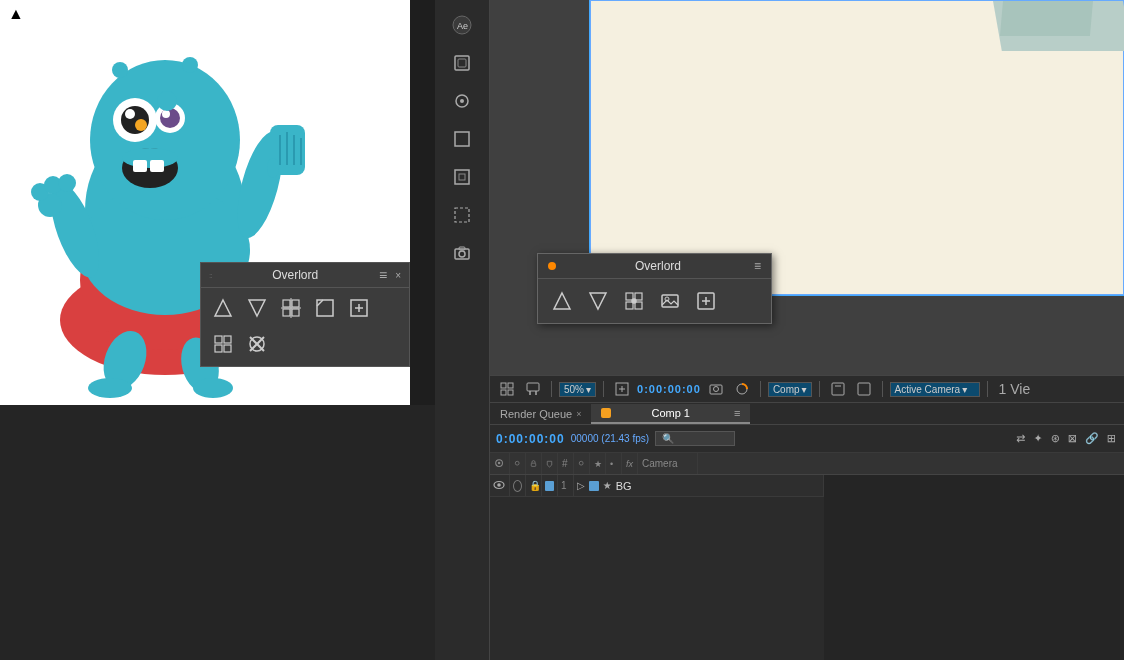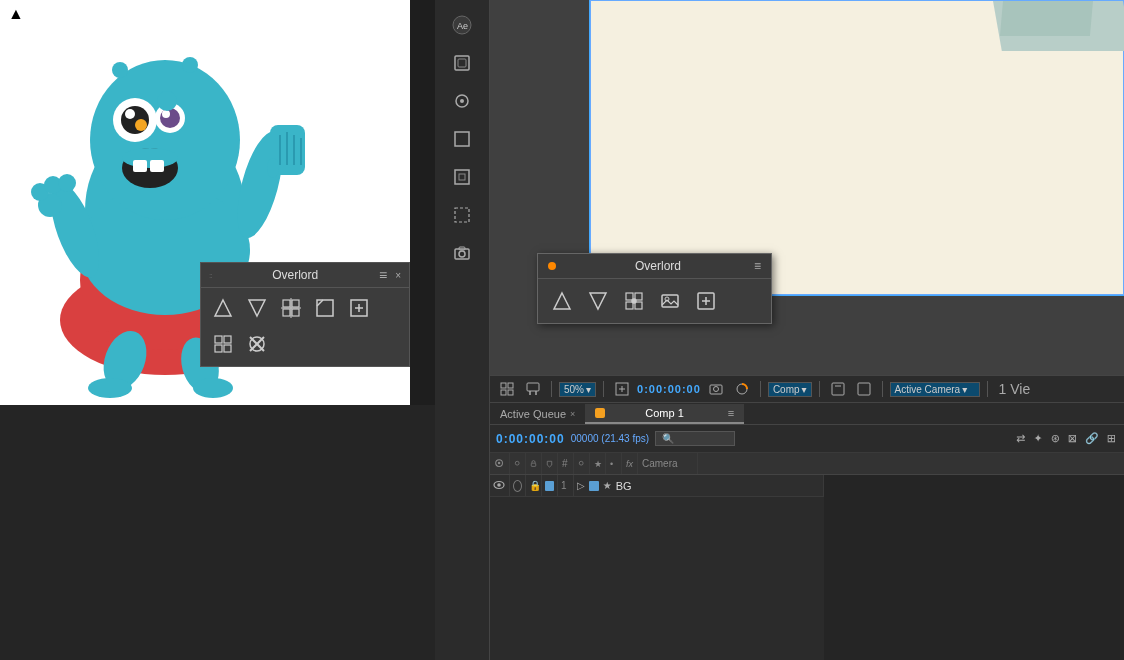--- a/index.html
+++ b/index.html
@@ -774,21 +774,21 @@
           <line x1="10" y1="6" x2="10" y2="14" stroke="#ccc" stroke-width="1.5"></line>
           <line x1="6" y1="10" x2="14" y2="10" stroke="#ccc" stroke-width="1.5"></line>
         </svg>
     </div>
   </div>
 </div>
 
 <div class="tabs-area">
 
   <div class="tab-item">
-    <span>Active Queue</span>
+    <span>Render Queue</span>
     <span class="tab-close">×</span>
   </div>
 
   <div class="tab-item active">
     <div class="tab-color-dot" style="background:#f5a020;"></div>
     <span>Comp 1</span>
     <span style="font-size:11px;color:#aaa;cursor:pointer;margin-left:4px;">≡</span>
   </div>
 </div>
 

